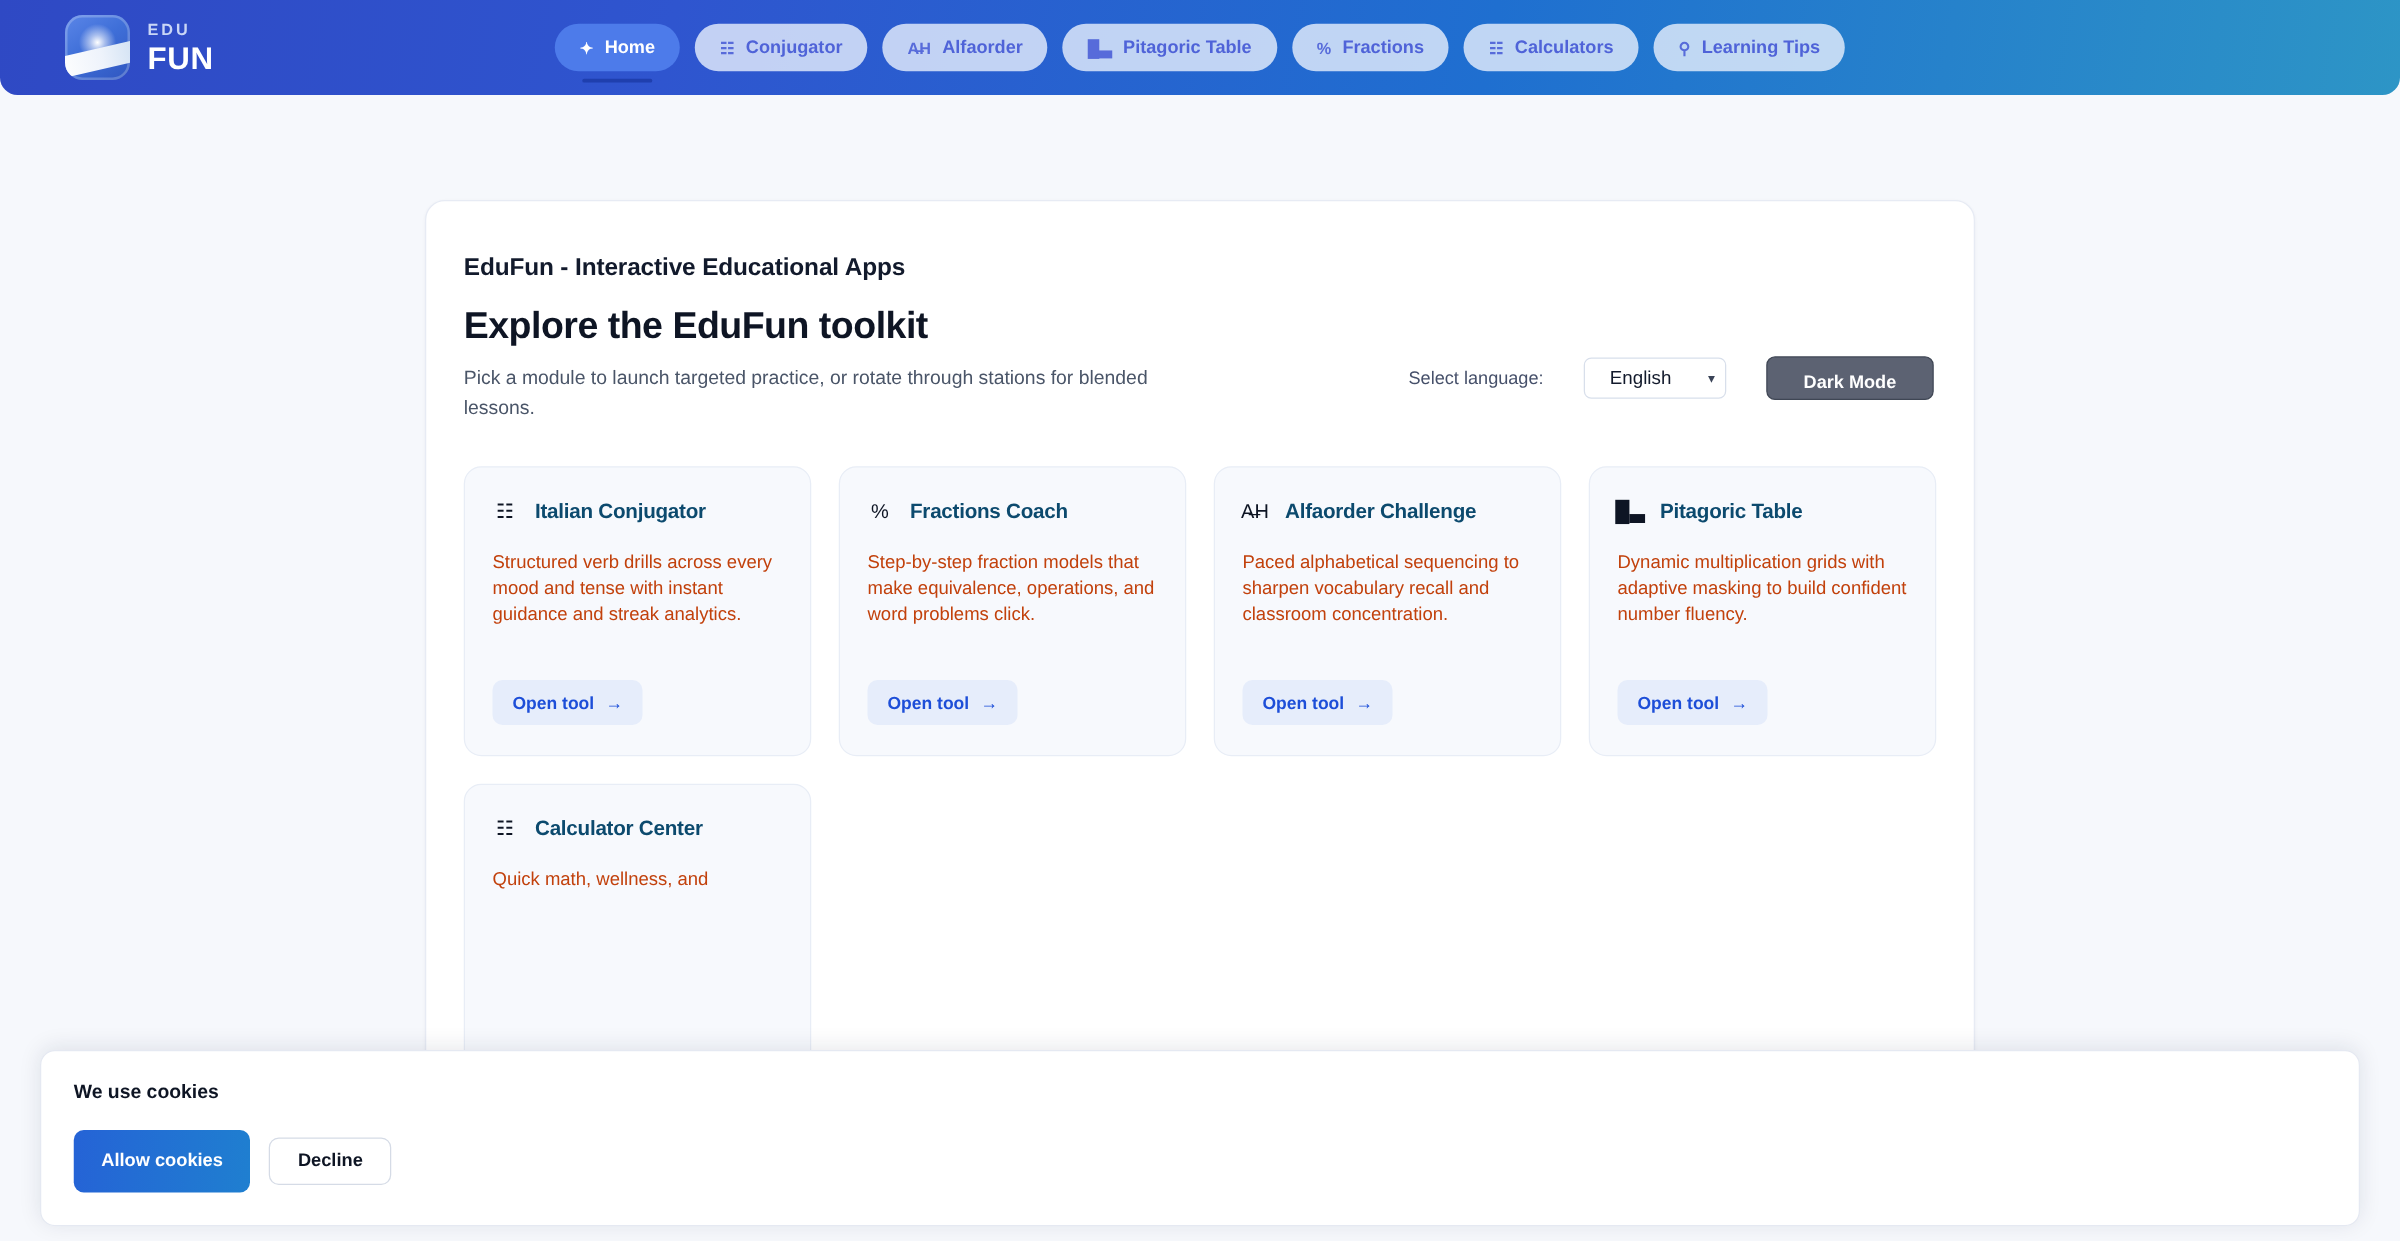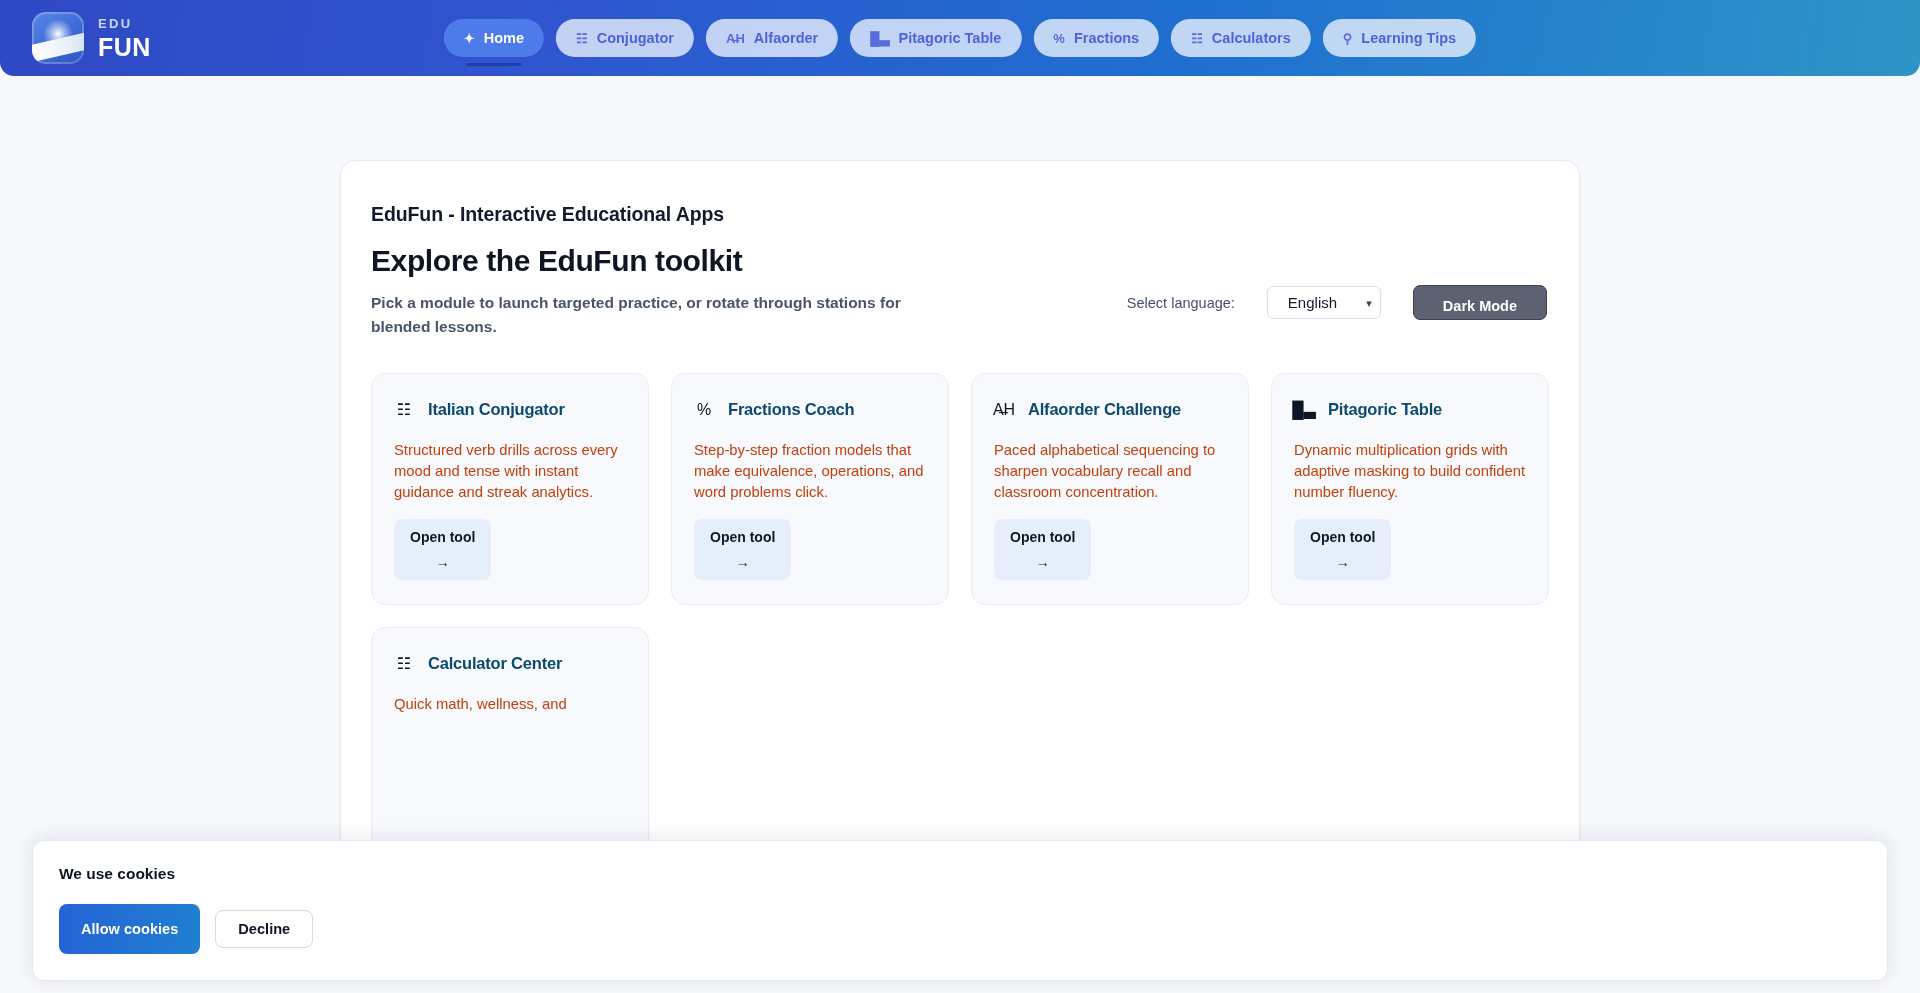--- a/index.html
+++ b/index.html
@@ -16,21 +16,21 @@
     height: 76px;
     background: linear-gradient(100deg, #2f49c4 0%, #2f55cf 28%, #1f6fd0 62%, #2d95c6 100%);
     border-bottom-left-radius: 14px;
     border-bottom-right-radius: 14px;
     display: flex;
     align-items: center;
     overflow: hidden;
   }
   .brand {
     display: flex; align-items: center; gap: 14px;
-    margin-left: 32px; flex: 0 0 auto; justify-content: space-between;
+    margin-left: 52px; flex: 0 0 auto; justify-content: space-between;
   }
   .brand-logo {
     width: 52px; height: 52px; border-radius: 14px;
     background: linear-gradient(145deg,#5b86e8 0%, #3f6fd8 45%, #2f56c0 100%);
     position: relative; overflow: hidden;
     box-shadow: inset 0 0 0 2px rgba(255,255,255,.22);
   }
   .brand-logo::before {
     content:""; position:absolute; left:50%; top:42%;
     width: 30px; height: 30px; transform: translate(-50%,-50%);
@@ -92,21 +92,21 @@
   }
   .kicker {
     font-size: 19.5px; font-weight: 700; color: #121a2c; letter-spacing: -.1px;
   }
   .headline {
     font-size: 30px; font-weight: 700; color: #0e1524;
     margin-top: 18px; letter-spacing: -.4px;
   }
   .subline {
     font-size: 15.5px; color: #4a5568; line-height: 1.55;
-    margin-top: 13px; max-width: 580px; font-weight: bold;
+    margin-top: 13px; max-width: 580px;
   }
 
   .controls {
     position: relative; height: 0;
   }
   .controls-inner {
     position: absolute; right: 2px; top: -54px;
     display: flex; align-items: center; gap: 32px;
   }
   .ctl-label { font-size: 14.5px; color: #46506a; }
@@ -154,25 +154,25 @@
     display: flex; align-items: center; justify-content: center;
     width: 20px;
   }
   .card-title { font-size: 16.5px; font-weight: 700; color: #0c4a6e; letter-spacing: -.2px; }
   .card-desc {
     margin-top: 21px; font-size: 14.8px; line-height: 1.42; color: #c2410c;
   }
   .open-tool {
     margin-top: auto; align-self: flex-start;
     display: inline-flex; align-items: center; gap: 9px;
-    background: #e6edfb; color: #0f172a;
+    background: #e6edfb; color: #1d4ed8;
     border: none; border-radius: 8px;
     padding: 10px 16px;
     font-family: "Liberation Sans", sans-serif;
-    font-size: 14px; font-weight: 700; cursor: pointer; flex-direction: column;
+    font-size: 14px; font-weight: 700; cursor: pointer;
   }
   .row2 { margin-top: 22px; display: grid; grid-template-columns: repeat(4, 1fr); gap: 22px; }
 
   
   .cookie {
     position: fixed; left: 32px; right: 32px; bottom: 12px;
     background: #ffffff;
     border: 1px solid #e5e9f2;
     border-radius: 12px;
     box-shadow: 0 -2px 18px rgba(20,30,60,.10);

